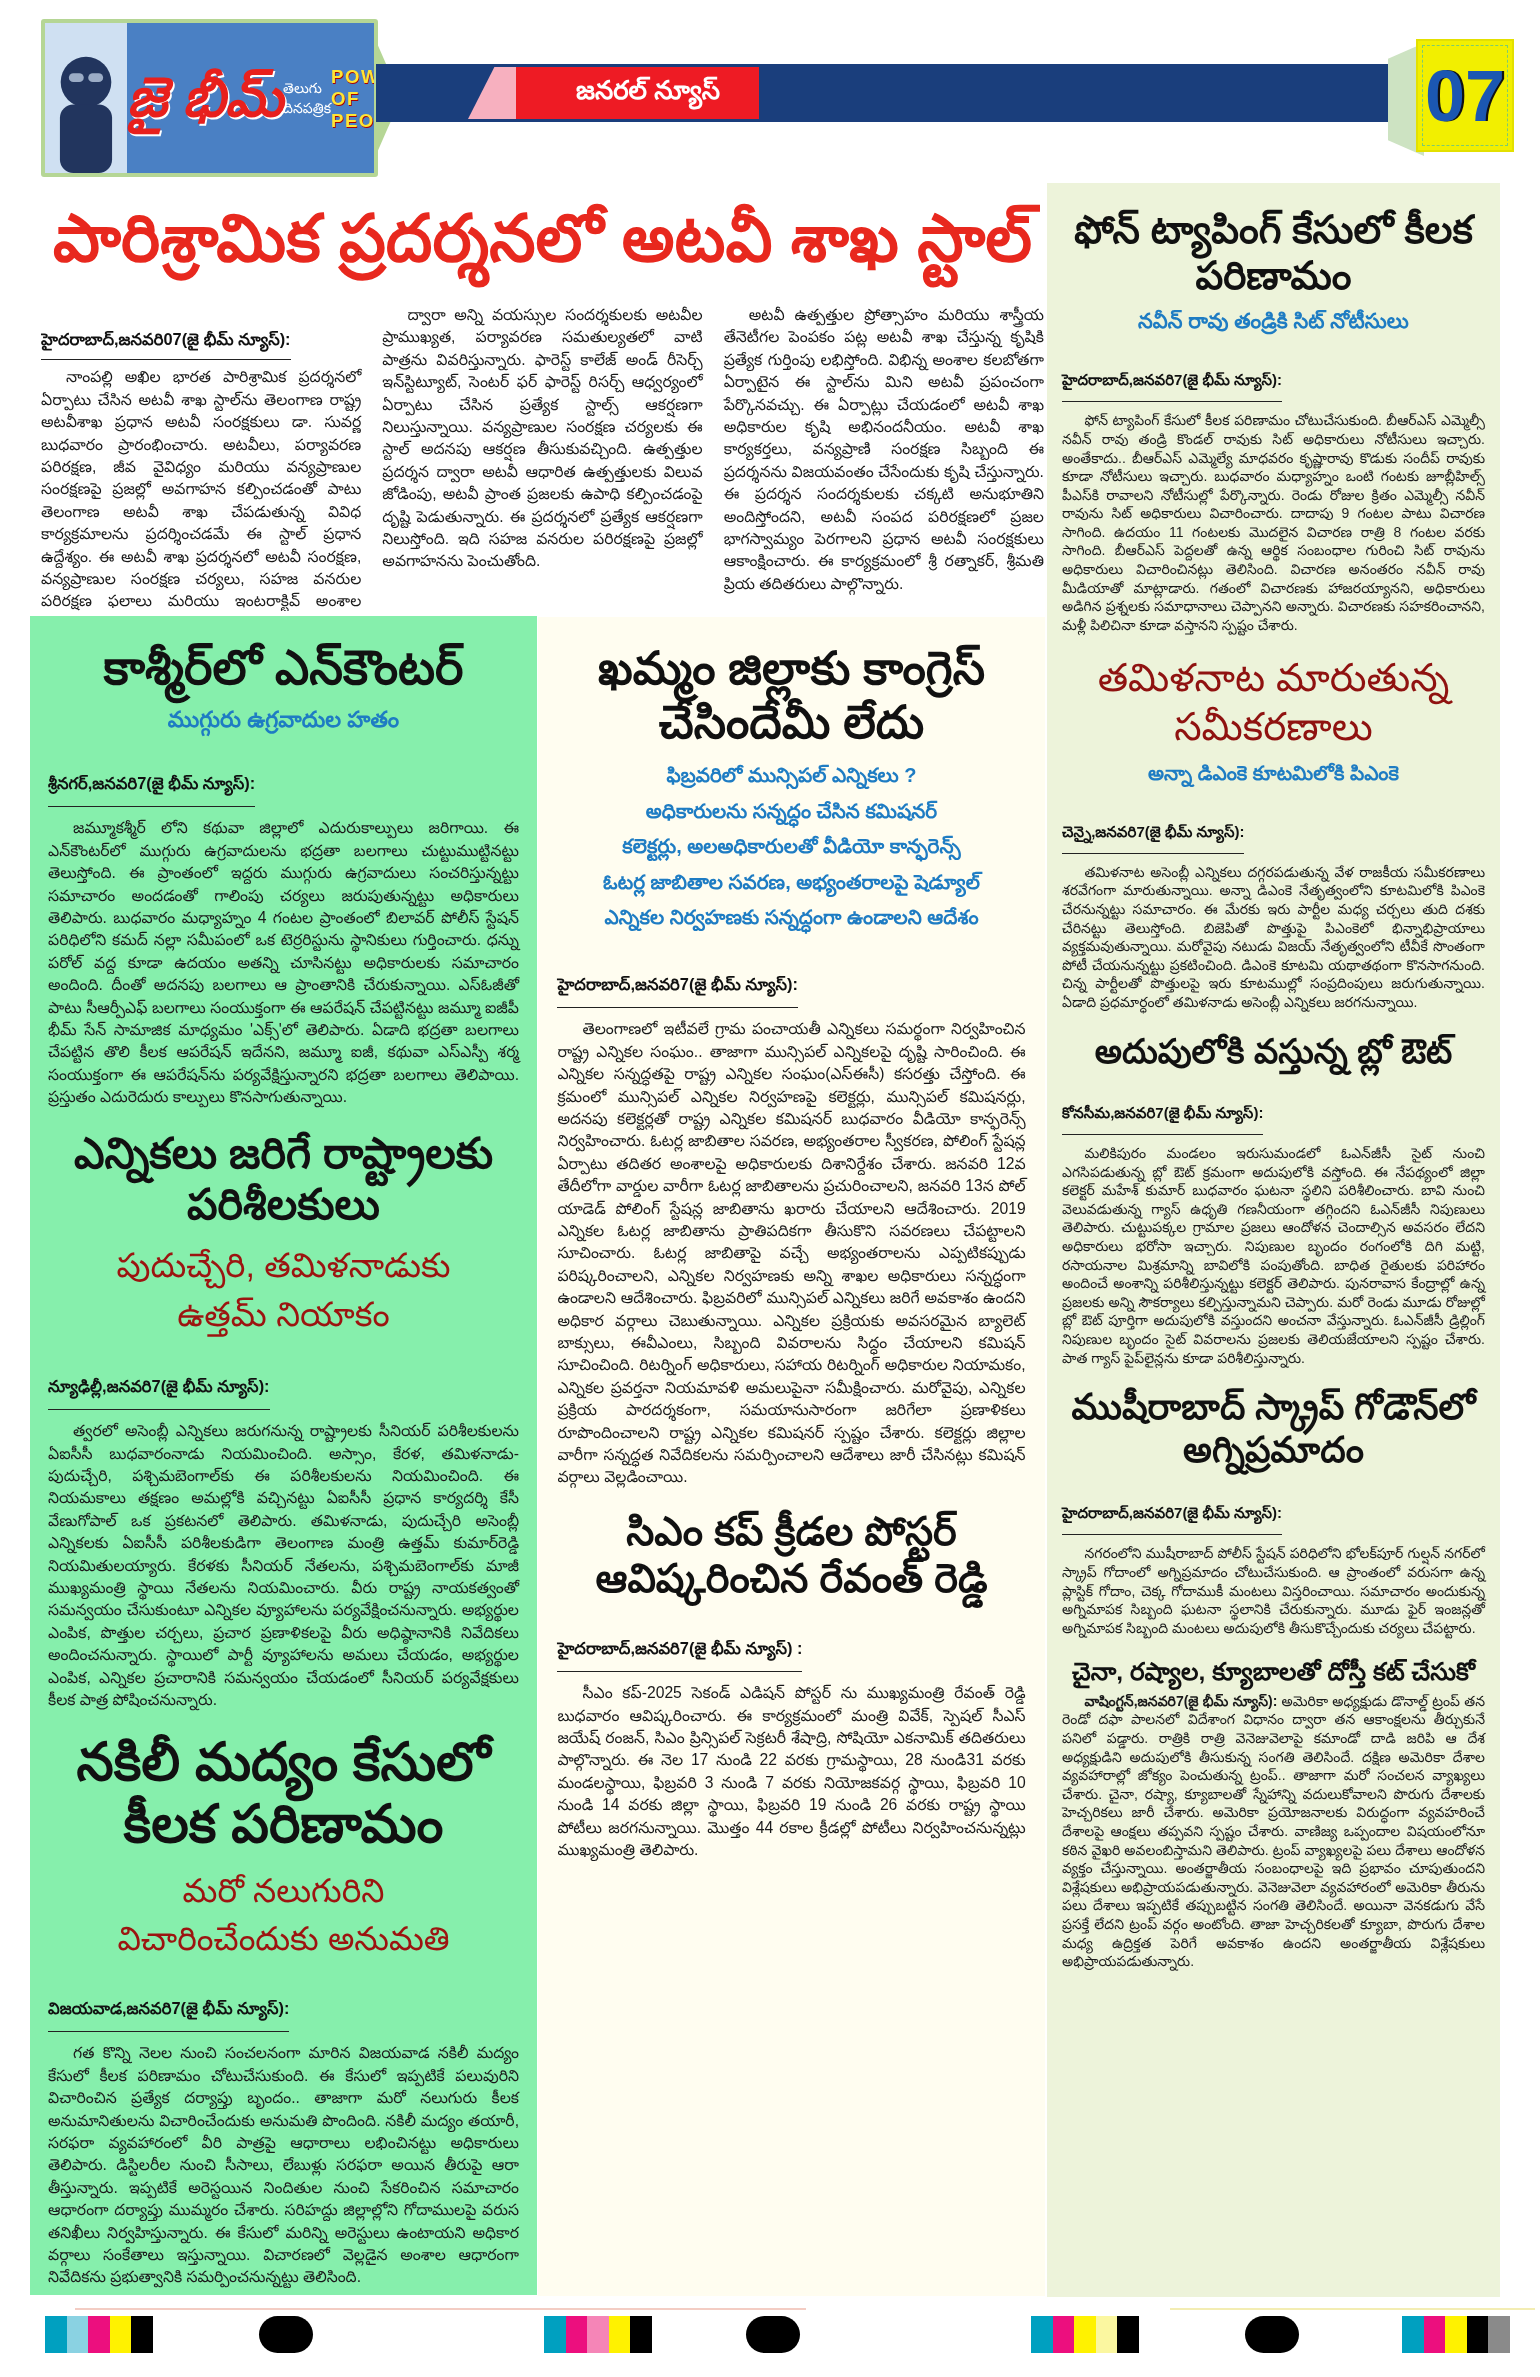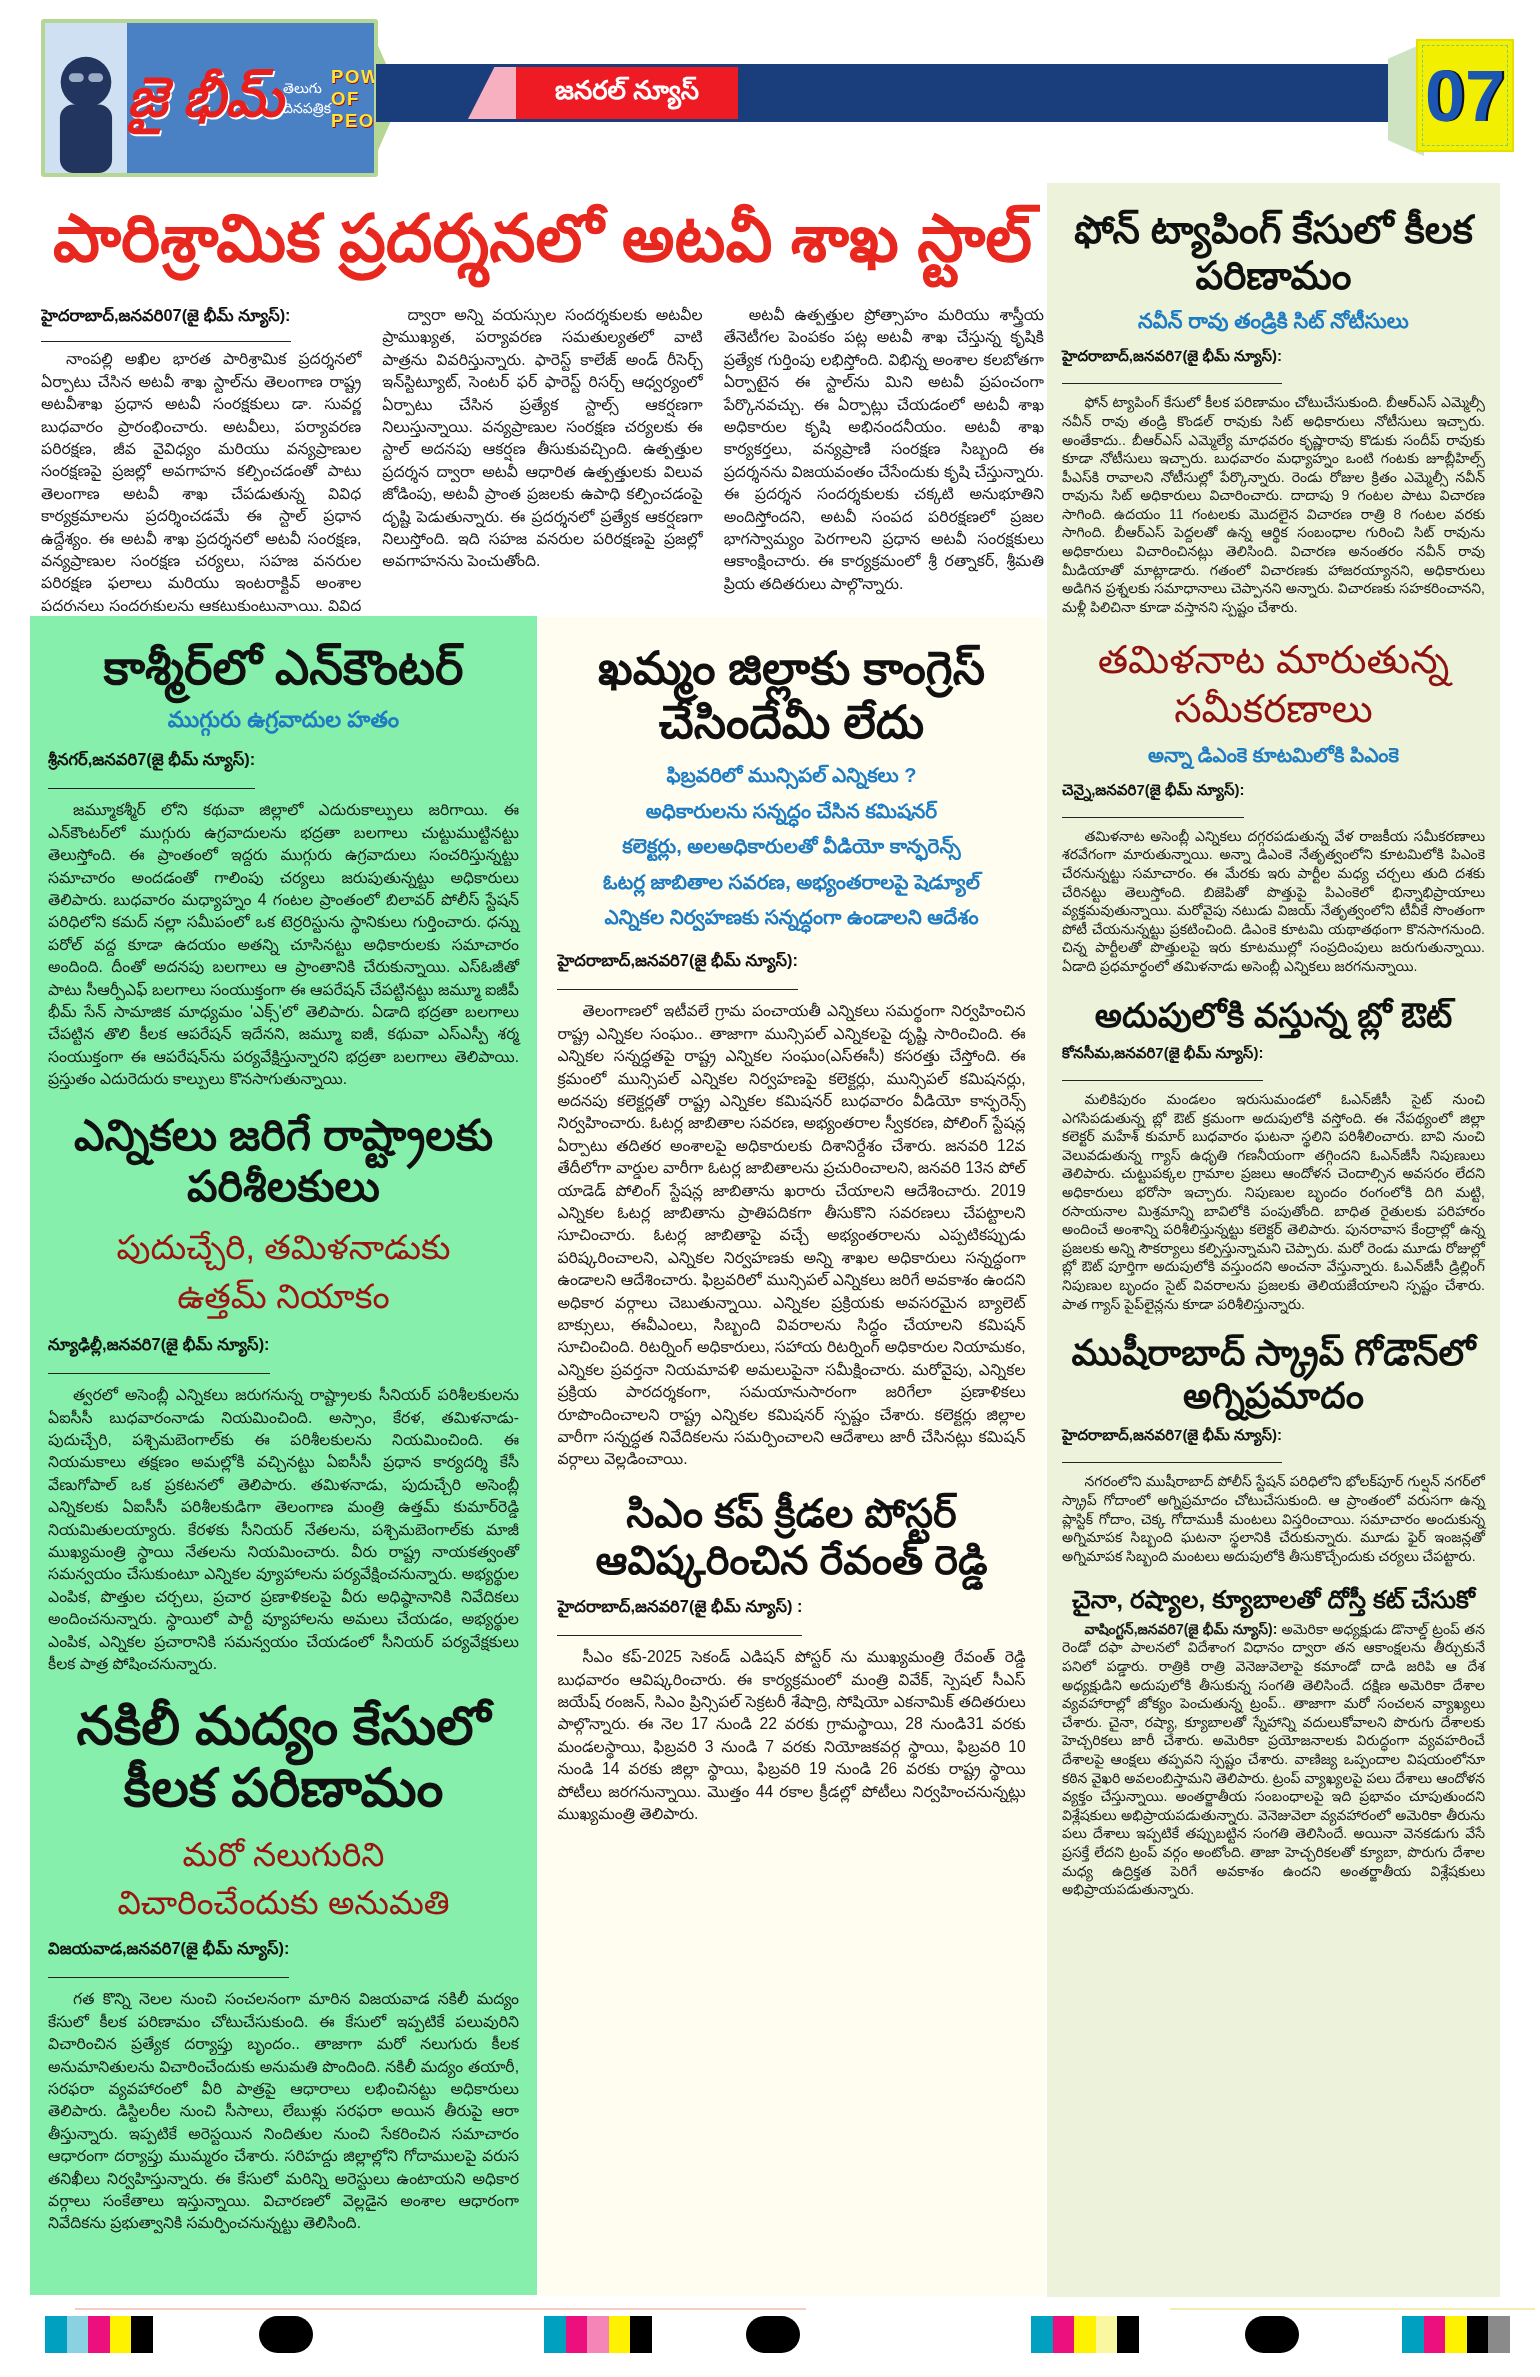--- a/index.html
+++ b/index.html
@@ -23,39 +23,39 @@
   .slogan{color:#ffffff;font-size:9.7px;white-space:nowrap;}
   .tv-emblem{width:42px;height:42px;border-radius:50%;background:#ffffff;border:3px solid #d21;position:relative;}
   .tv-emblem::after{content:"";position:absolute;left:12px;top:7.5px;width:13.4px;height:13.4px;border-radius:50%;background:#4a80c4;}
   .tv-name{color:#e8201d;font-weight:bold;font-size:14px;line-height:13.4px;}
   .tv-sub{color:#ffffff;font-size:6px;background:#d21;padding:0 1.5px;}
 
   .navbar{position:absolute;left:376px;top:64px;width:1023px;height:58px;background:#1a3e7c;}
   .pink-notch{position:absolute;left:468px;top:67px;width:48px;height:52px;background:#f7b0bf;
         clip-path:polygon(55% 0,100% 0,100% 100%,0 100%);}
   .section-label{position:absolute;left:516px;top:67px;width:222px;height:52px;background:#ee1b24;
-        color:#ffffff;font-size:26px;font-weight:bold;display:flex;align-items:center;justify-content:center;}
+        color:#ffffff;font-size:26px;font-weight:bold;display:flex;align-items:center;justify-content:center;padding-left:21px;}
   .datebar{position:absolute;left:835px;top:69px;width:477px;height:49px;display:flex;
         align-items:center;justify-content:center;gap:16.4px;color:#ffffff;font-size:28px;font-weight:bold;}
   .datebar .sep{width:1.5px;height:25px;background:#ffffff;opacity:.8;align-self:flex-end;margin-bottom:4.5px;}
 
   .page-fold{position:absolute;left:1388px;top:43px;width:36px;height:113px;background:#cde3c2;
         clip-path:polygon(100% 0,100% 100%,0 86%,0 14%);}
   .page-box{position:absolute;left:1416px;top:39px;width:98px;height:113px;background:#f2ef00;box-sizing:border-box;
         border:2.2px solid #e3e000;display:flex;align-items:center;justify-content:center;}
   .page-box::before{content:"";position:absolute;inset:3.7px;border:1.5px dashed #7ecb6f;}
   .page-num{color:#1b57b2;font-size:72px;font-weight:bold;text-shadow:2.2px 0 0 #111;text-align:right;}
 
   
   .lead-headline{position:absolute;left:41px;top:179px;width:1003px;height:118px;color:#e8281e;
         font-size:66px;font-weight:bold;text-align:center;line-height:118px;white-space:nowrap;}
   .lead-body{position:absolute;left:41px;top:304px;width:1003px;height:307px;display:flex;gap:21px;overflow:hidden;}
   .lead-col{flex:1;font-size:15.7px;line-height:22.4px;text-align:justify;}
   .dateline{font-weight:bold;font-size:16.4px;border-bottom:1.5px solid #222;display:inline-block;
-        padding-bottom:15px;margin-bottom:6px;color:#111;}
+        padding-bottom:9px;margin-bottom:6px;color:#111;margin-top:24px;}
   .body-p{margin:0;text-indent:1.6em;}
 
   
   .rail{position:absolute;box-sizing:border-box;overflow:hidden;}
   #left-rail{left:30px;top:616px;width:507px;height:1679px;background:#86efac;padding:4.5px 18px;}
   #mid-rail{left:538px;top:617px;width:507px;height:1679px;background:#fffdf0;padding:4.5px 19.4px;}
   #right-rail{left:1047px;top:183px;width:453px;height:2114px;background:#edf3da;padding:4.5px 15px;}
 
   .art{margin-top:19.4px;}
   .head-black{font-weight:bold;color:#111;text-align:center;line-height:1.18;}

